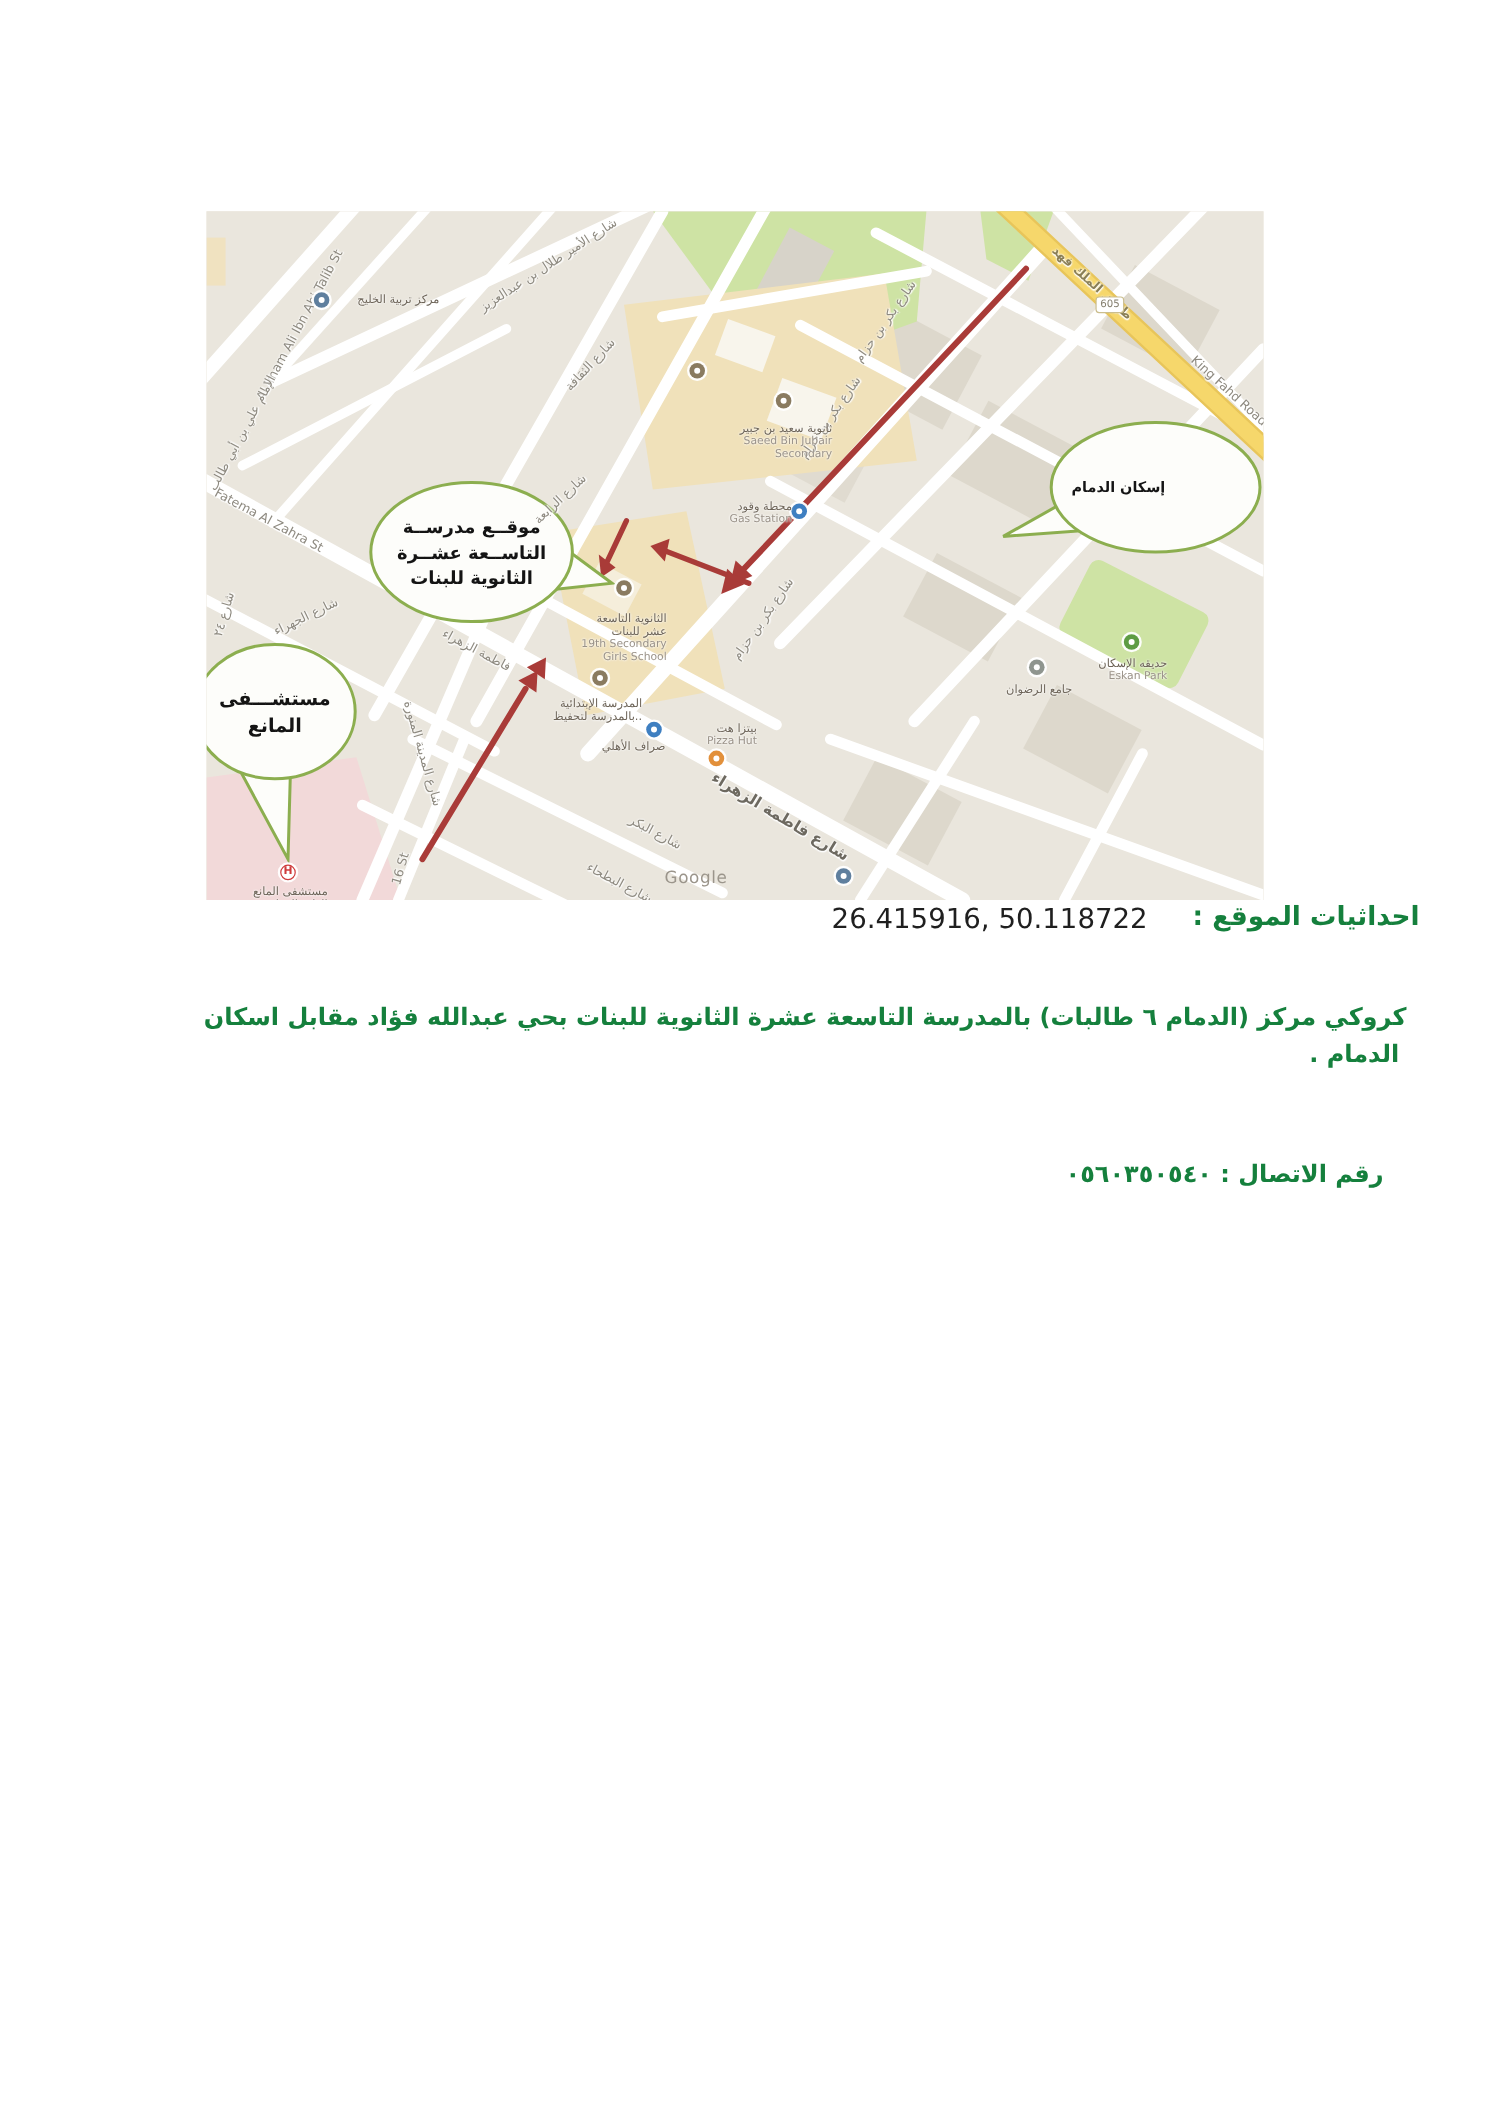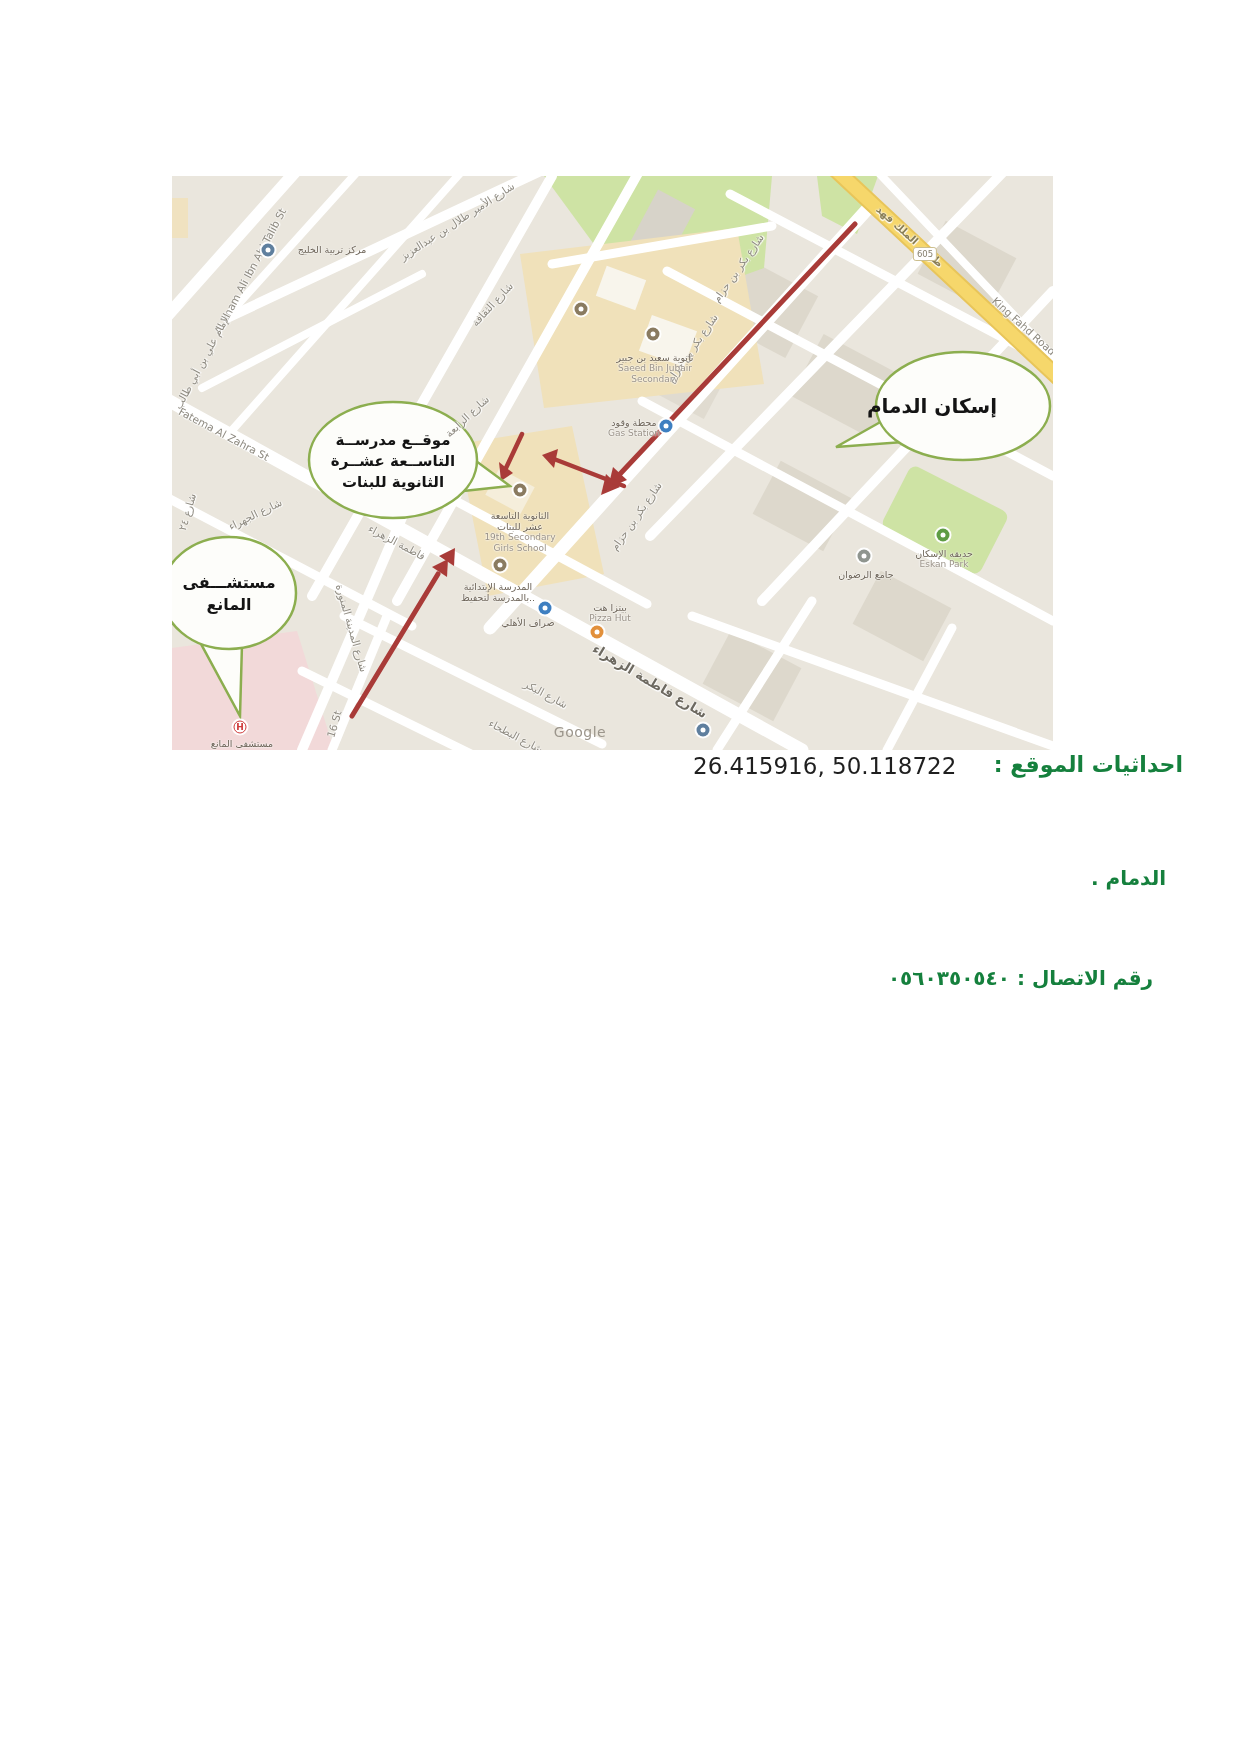--- a/index.html
+++ b/index.html
@@ -8,21 +8,21 @@
   .map{position:absolute;left:172px;top:176px;width:881px;height:574px;overflow:hidden;background:#eae6dd;}
   .map svg{position:absolute;left:0;top:0;}
   
   .slabel{position:absolute;font-size:10.5px;color:#8e8a80;white-space:nowrap;font-weight:400;
           text-shadow:0 0 2px #fff,0 0 2px #fff,1px 1px 1px #fff;}
   .slabel.big{font-size:13px;color:#6d6960;font-weight:700;}
   .slabel.road{color:#8a7f55;font-weight:700;}
   
   .plabel{position:absolute;transform:translate(-50%,-50%);text-align:center;line-height:1.18;white-space:nowrap;
           text-shadow:0 0 2px #fff,0 0 2px #fff;}
-  .plabel span{display:block;}
+  .plabel span{display:block;text-align:right;}
   .l-ar{font-size:9.5px;color:#6d6458;}
   .l-en{font-size:9px;color:#9a9288;}
   
   .poi-icon{position:absolute;width:13px;height:13px;border-radius:50%;transform:translate(-50%,-50%);
             box-shadow:0 0 0 2px rgba(255,255,255,.95);}
   .poi-icon::after{content:"";position:absolute;left:4px;top:4px;width:5px;height:5px;border-radius:50%;background:#fff;}
   .poi-icon.hmarker{background:#fff;color:#cf3b3b;border:1.6px solid #cf3b3b;box-sizing:border-box;
             font-size:9px;font-weight:700;display:flex;align-items:center;justify-content:center;line-height:1;}
   .poi-icon.hmarker::after{display:none;}
   .shield{position:absolute;transform:translate(-50%,-50%);background:#ffffff;border:1px solid #cbbe8e;border-radius:3px;
@@ -208,27 +208,28 @@
 
     <div class="callout-text" style="left:221px;top:285px;font-size:15px">
       <div>موقــع مدرســة</div>
       <div>التاســعة عشــرة</div>
       <div>الثانوية للبنات</div>
     </div>
     <div class="callout-text" style="left:57px;top:418px;font-size:16px">
       <div>مستشـــفى</div>
       <div>المانع</div>
     </div>
-    <div class="callout-text" style="left:760px;top:230px;font-size:20px">
+    <div class="callout-text" style="left:760px;top:230px;font-size:12px">
       <div>إسكان الدمام</div>
     </div>
 
     <div class="gmark" style="left:408px;top:556px">Google</div>
   </div>
 
   <div class="btxt coords-label">احداثيات الموقع :</div>
   <div class="coords-value">26.415916, 50.118722</div>
 
+  <div class="btxt para-line1">كروكي مركز (الدمام ٦ طالبات) بالمدرسة التاسعة عشرة الثانوية للبنات بحي عبدالله فؤاد مقابل اسكان</div>
   <div class="btxt para-line2">الدمام .</div>
 
   <div class="btxt phone-line">رقم الاتصال : ٠٥٦٠٣٥٠٥٤٠</div>
 
 </div>
 
 </body></html>

